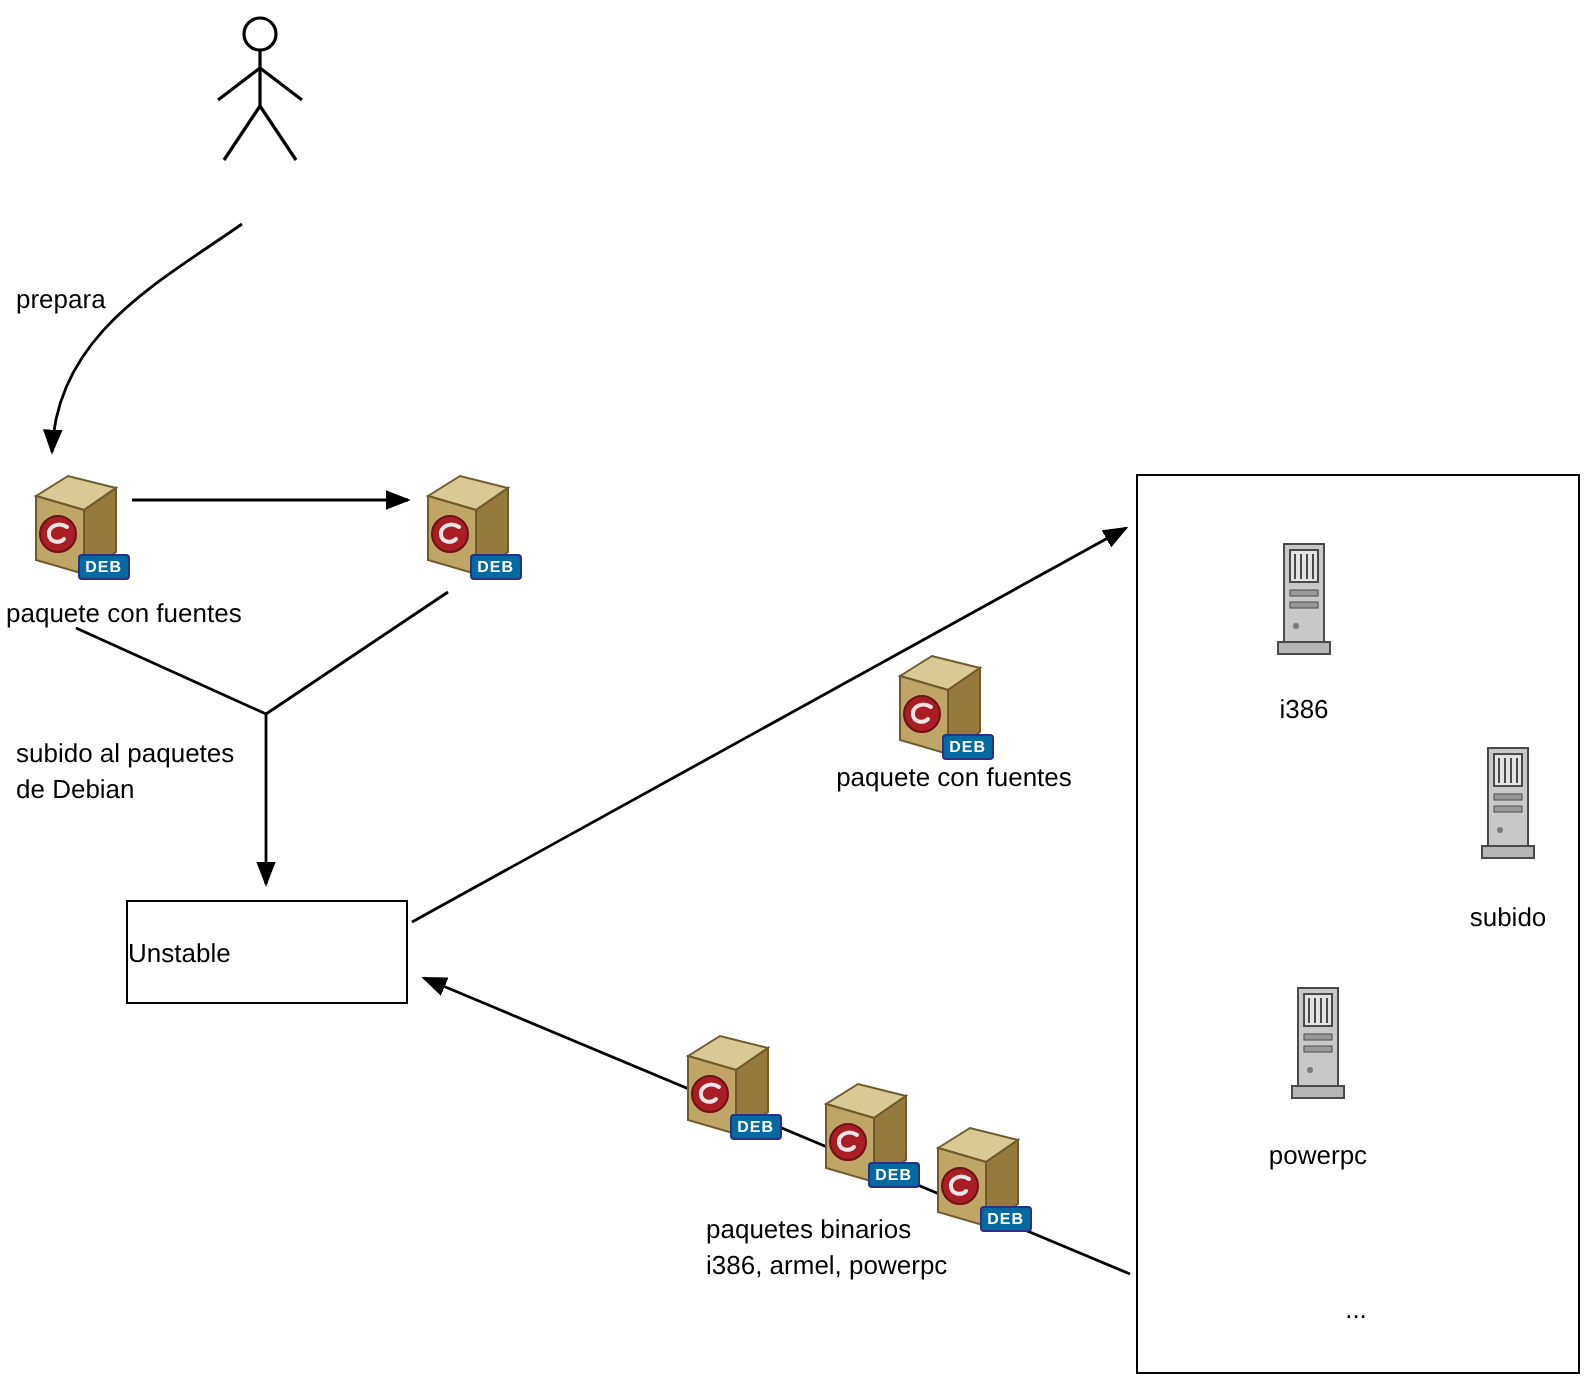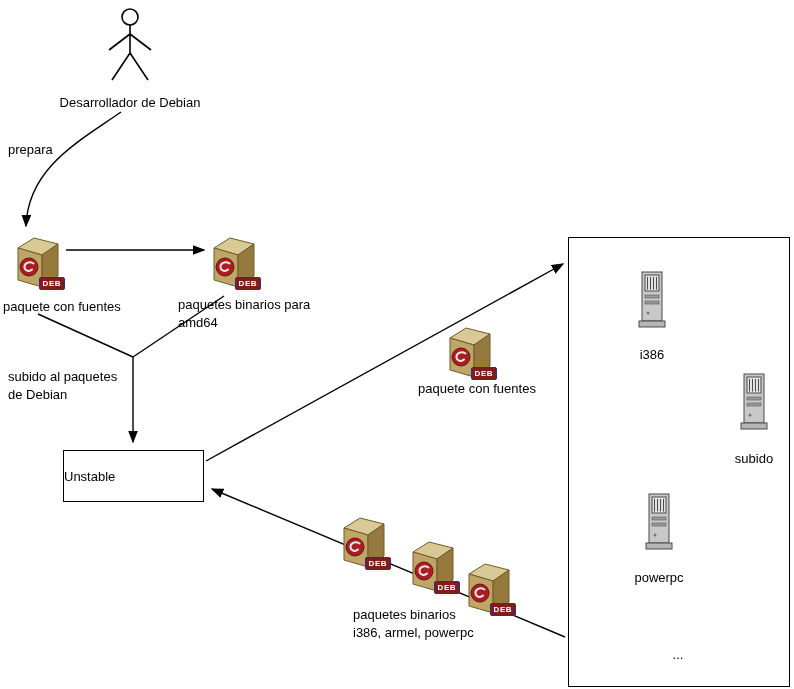--- a/index.html
+++ b/index.html
@@ -6,21 +6,21 @@
   html,body { background:#fff; }
   body { font-family:"Liberation Sans", sans-serif; color:#000; }
   #canvas { position:relative; width:794px; height:689px; background:#fff; overflow:hidden; }
   .label { position:absolute; font-size:13px; line-height:1.4; white-space:pre-line; }
   .center { text-align:center; }
   #arrows { position:absolute; left:0; top:0; width:794px; height:689px; pointer-events:none; }
   #symbol-defs { position:absolute; width:0; height:0; overflow:hidden; }
   .pkg { position:absolute; width:46px; height:58px; }
   .deb-badge {
     position:absolute; right:-4px; bottom:2px;
-    background:#7f1d1d; color:#fff;
+    background:#0369a1; color:#fff;
     font-size:8px; font-weight:bold; letter-spacing:.5px;
     padding:1px 3px; border:1px solid #2b2f85; border-radius:2px;
   }
   .node-box {
     position:absolute; border:1px solid #000; background:#fff;
     display:flex; align-items:center; font-size:13px;
   }
   .frame-box { position:absolute; border:1px solid #000; background:transparent; }
   .server { position:absolute; }
 </style>
@@ -72,41 +72,39 @@
     <path d="M 38 314 L 133 357" fill="none" stroke="#000" stroke-width="1.4"></path>
     <path d="M 224 296 L 133 357" fill="none" stroke="#000" stroke-width="1.4"></path>
     <path d="M 133 357 L 133 442" fill="none" stroke="#000" stroke-width="1.4" marker-end="url(#arrowhead)"></path>
     <path d="M 206 461 L 563 264" fill="none" stroke="#000" stroke-width="1.4" marker-end="url(#arrowhead)"></path>
     <path d="M 565 637 L 212 489" fill="none" stroke="#000" stroke-width="1.4" marker-end="url(#arrowhead)"></path>
   </svg>
 
   <svg class="server" style="left:100px; top:6px" width="60" height="88">
       <use href="#sym-actor"></use>
     </svg>
-  <div class="label center" style="left:55px; top:94px; width:150px">Desarrollador de Debian</div>
 
   <div class="label" style="left:8px; top:141px">prepara</div>
   <div class="label" style="left:8px; top:368px">subido al paquetes
 de Debian</div>
 
   <div class="pkg" style="left:15px; top:234px">
     <svg width="46" height="58">
         <use href="#sym-pkg"></use>
       </svg>
     <span class="deb-badge">DEB</span>
   </div>
   <div class="label" style="left:3px; top:298px; width:130px">paquete con fuentes</div>
 
   <div class="pkg" style="left:211px; top:234px">
     <svg width="46" height="58">
         <use href="#sym-pkg"></use>
       </svg>
     <span class="deb-badge">DEB</span>
   </div>
-  <div class="label" style="left:178px; top:296px; width:170px">paquetes binarios para amd64</div>
 
   <div class="node-box" style="left:63px; top:450px; width:141px; height:52px">
     <span>Unstable</span>
   </div>
 
   <div class="pkg" style="left:447px; top:324px">
     <svg width="46" height="58">
         <use href="#sym-pkg"></use>
       </svg>
     <span class="deb-badge">DEB</span>

